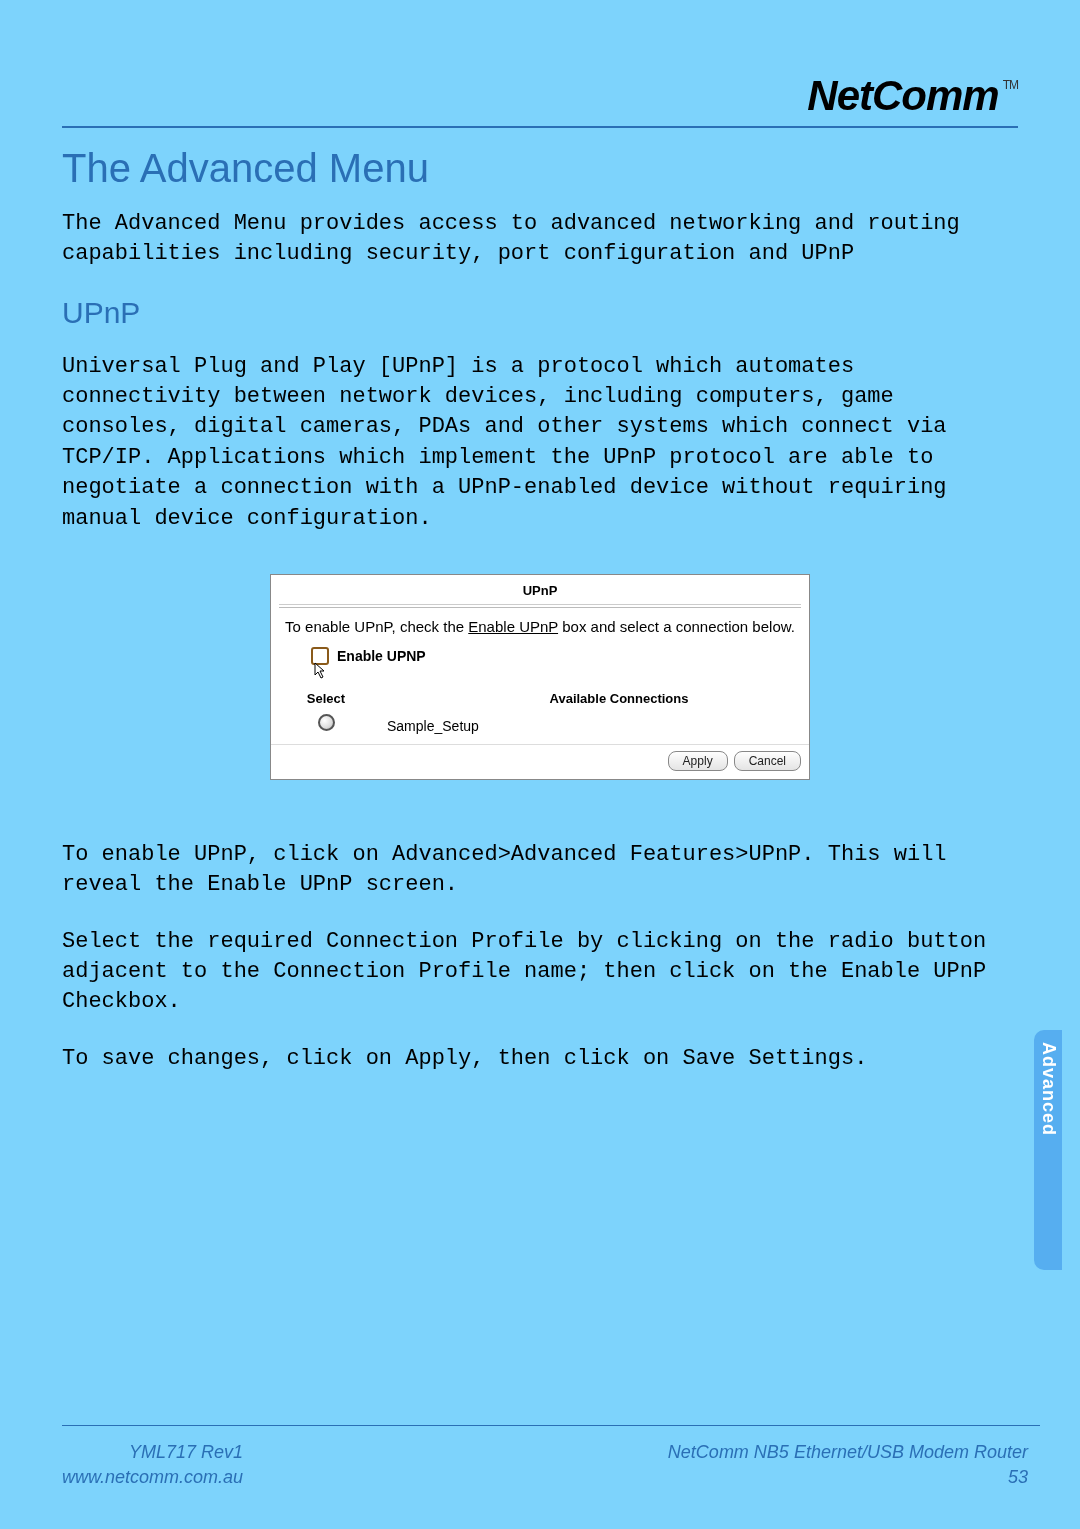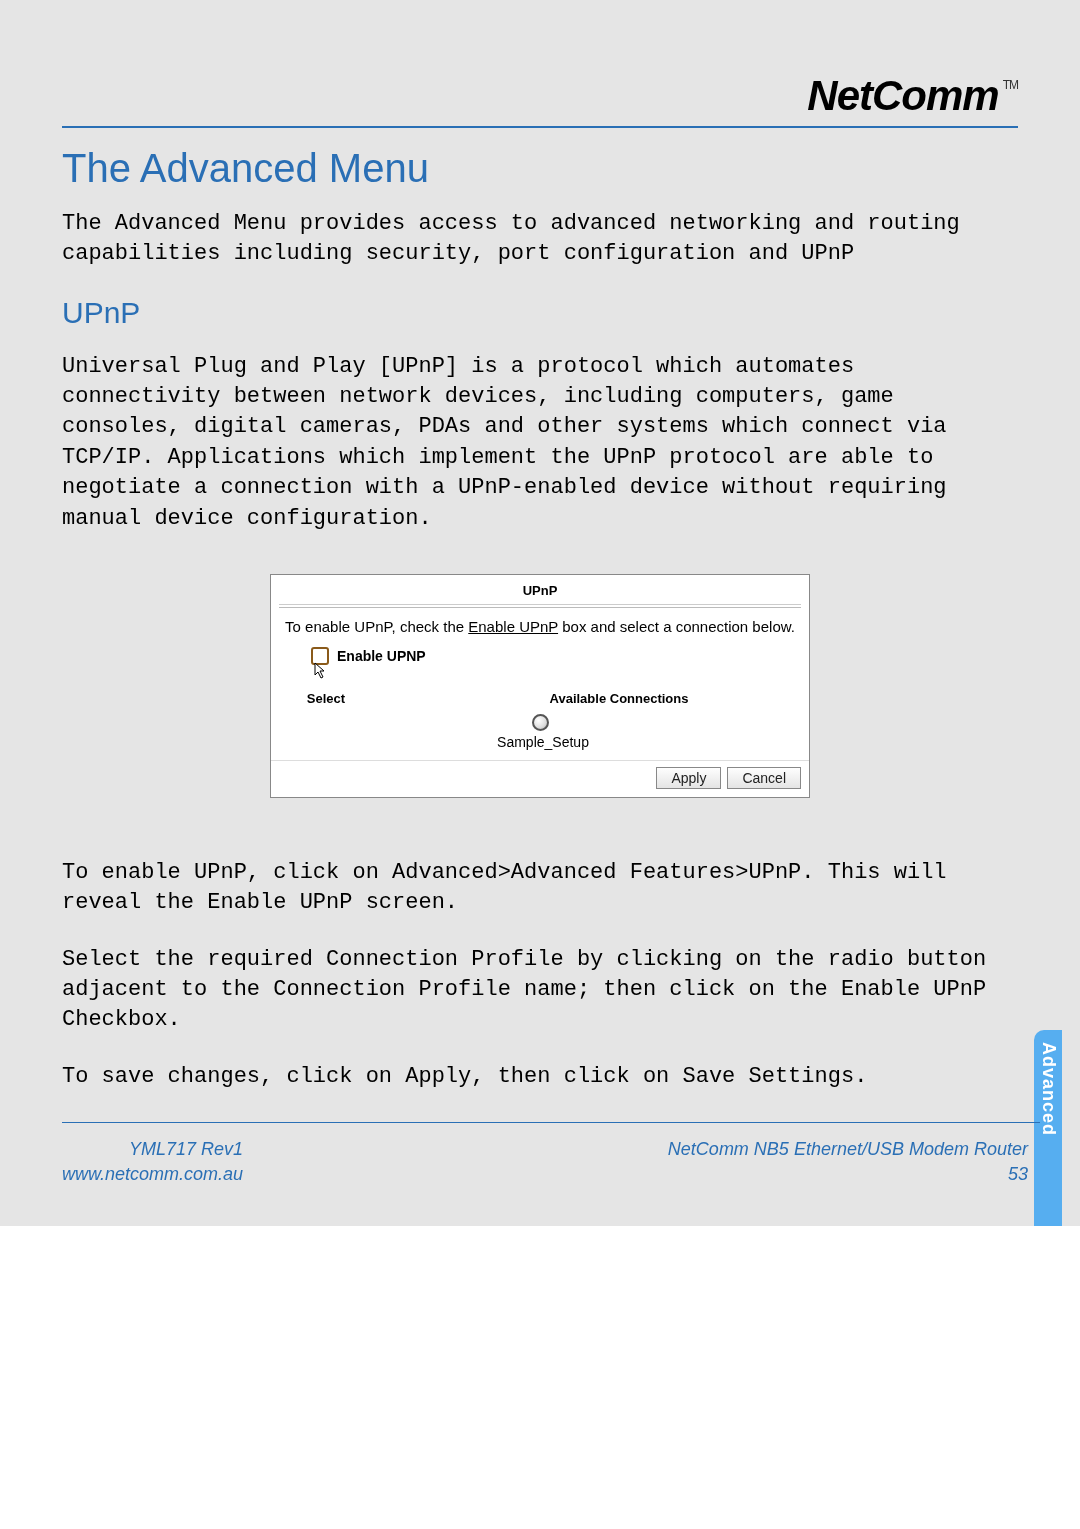--- a/index.html
+++ b/index.html
@@ -4,25 +4,25 @@
 <style>
   html, body {
     margin: 0;
     padding: 0;
     background: #fff;
     font-family: Georgia, "Times New Roman", serif;
     color: #000;
   }
   .page {
     width: 1080px;
-    height: 1226px;
+    height: 1529px;
     position: relative;
     box-sizing: border-box;
     padding: 60px 62px 40px 62px;
-    background: #e5e5e5;
+    background: #7dd3fc;
   }
   .brand-row {
     display: flex;
     justify-content: flex-end;
     align-items: flex-end;
     height: 60px;
   }
   .brand {
     font-family: "Arial Black", Arial, sans-serif;
     font-size: 42px;
@@ -124,23 +124,22 @@
     font-size: 13px;
   }
   .conn-head .col-avail {
     flex: 1;
     text-align: center;
     font-weight: 700;
     font-size: 13px;
   }
   .conn-row {
     display: flex;
-    align-items: center;
+    align-items: flex-end;
     padding: 4px 0 10px 0;
-    flex-direction: column;
   }
   .conn-row .col-select {
     width: 110px;
     text-align: center;
   }
   .radio {
     width: 13px; height: 13px;
     border: 2px solid #555;
     border-radius: 50%;
     display: inline-block;
@@ -149,24 +148,24 @@
   .conn-row .col-name { padding-left: 6px; font-size: 14px; }
   .panel-buttons {
     display: flex;
     justify-content: flex-end;
     gap: 6px;
     padding: 6px 8px 8px 8px;
     border-top: 1px solid #ddd;
   }
   .btn {
     font-family: Verdana, Arial, sans-serif;
-    font-size: 14px;
+    font-size: 12px;
     padding: 2px 14px;
     border: 1px solid #888;
-    border-radius: 0;
+    border-radius: 8px;
     background: linear-gradient(#fefefe, #e4e4e4);
     color: #222;
     cursor: pointer;
   }
   
   .side-tab {
     position: absolute;
     right: 18px;
     top: 1030px;
     width: 28px;

